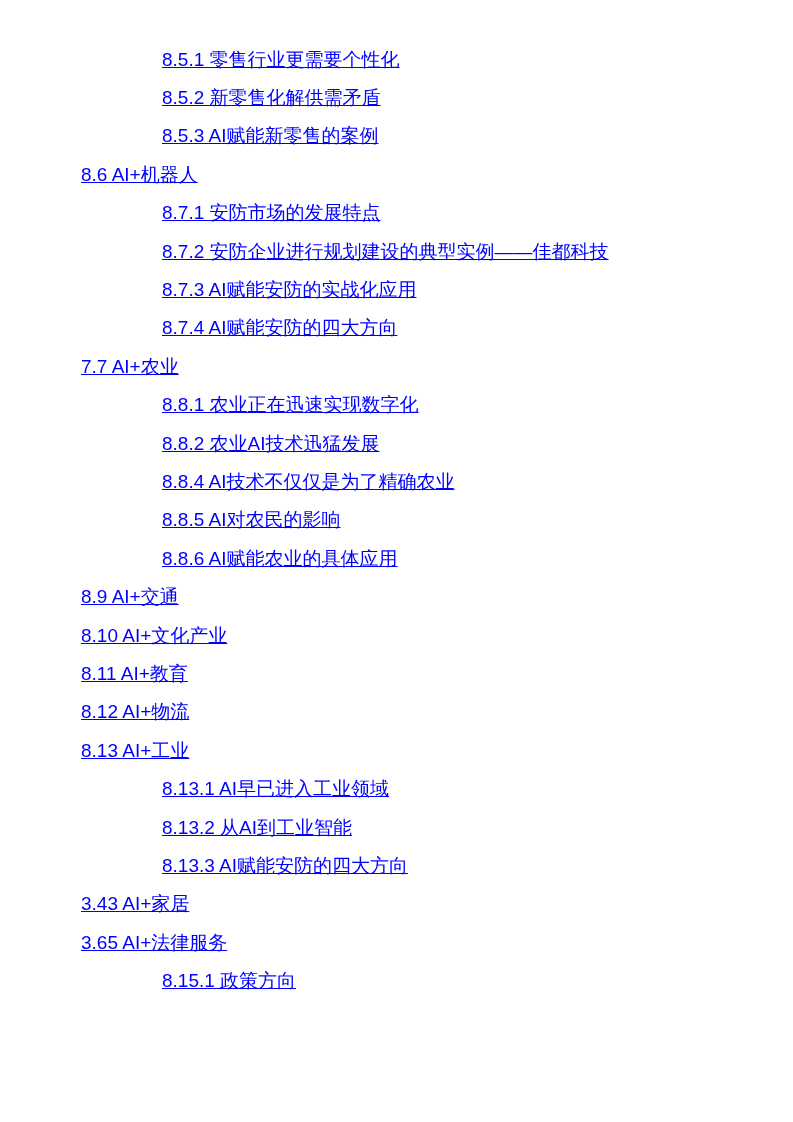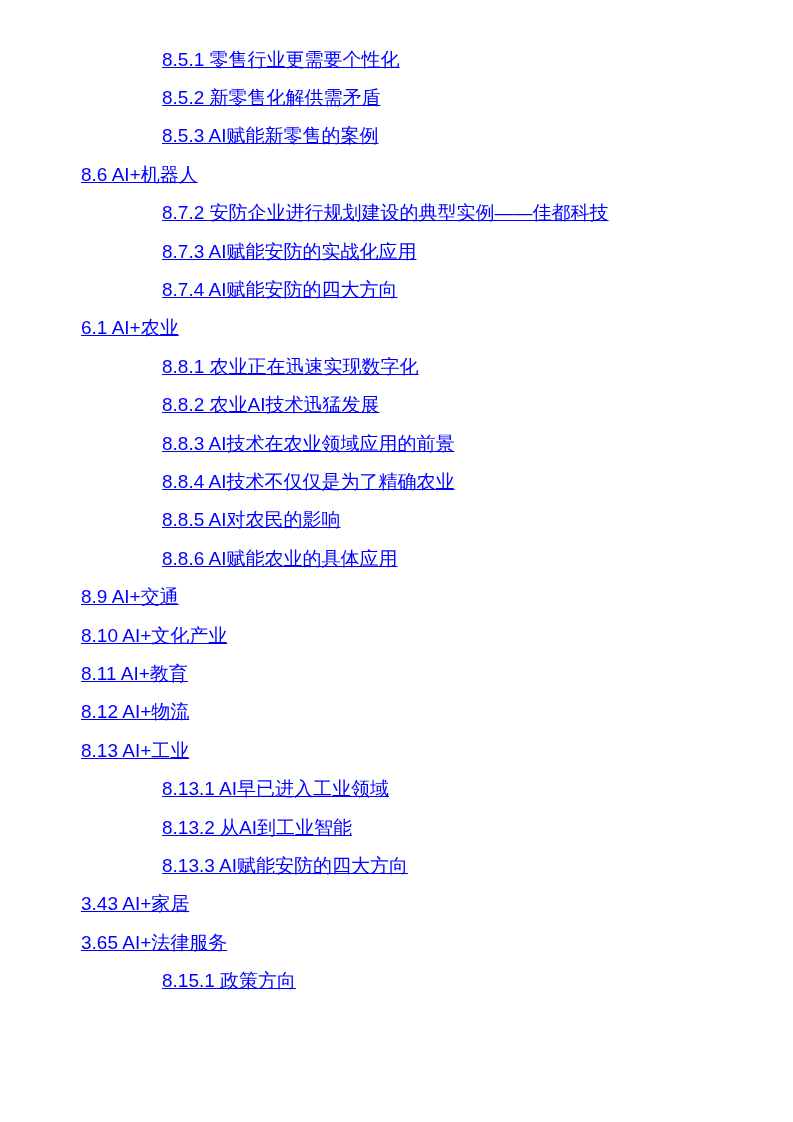--- a/index.html
+++ b/index.html
@@ -50,39 +50,39 @@
       <div class="toc-item lvl3">
         <a>8.5.2 新零售化解供需矛盾</a>
       </div>
       <div class="toc-item lvl3">
         <a>8.5.3 AI赋能新零售的案例</a>
       </div>
       <div class="toc-item lvl2">
         <a>8.6 AI+机器人</a>
       </div>
       <div class="toc-item lvl3">
+        <a>8.7.1 安防市场的发展特点</a>
+      </div>
+      <div class="toc-item lvl3">
         <a>8.7.2 安防企业进行规划建设的典型实例——佳都科技</a>
       </div>
       <div class="toc-item lvl3">
         <a>8.7.3 AI赋能安防的实战化应用</a>
       </div>
       <div class="toc-item lvl3">
         <a>8.7.4 AI赋能安防的四大方向</a>
       </div>
       <div class="toc-item lvl2">
-        <a>6.1 AI+农业</a>
+        <a>7.7 AI+农业</a>
       </div>
       <div class="toc-item lvl3">
         <a>8.8.1 农业正在迅速实现数字化</a>
       </div>
       <div class="toc-item lvl3">
         <a>8.8.2 农业AI技术迅猛发展</a>
-      </div>
-      <div class="toc-item lvl3">
-        <a>8.8.3 AI技术在农业领域应用的前景</a>
       </div>
       <div class="toc-item lvl3">
         <a>8.8.4 AI技术不仅仅是为了精确农业</a>
       </div>
       <div class="toc-item lvl3">
         <a>8.8.5 AI对农民的影响</a>
       </div>
       <div class="toc-item lvl3">
         <a>8.8.6 AI赋能农业的具体应用</a>
       </div>

